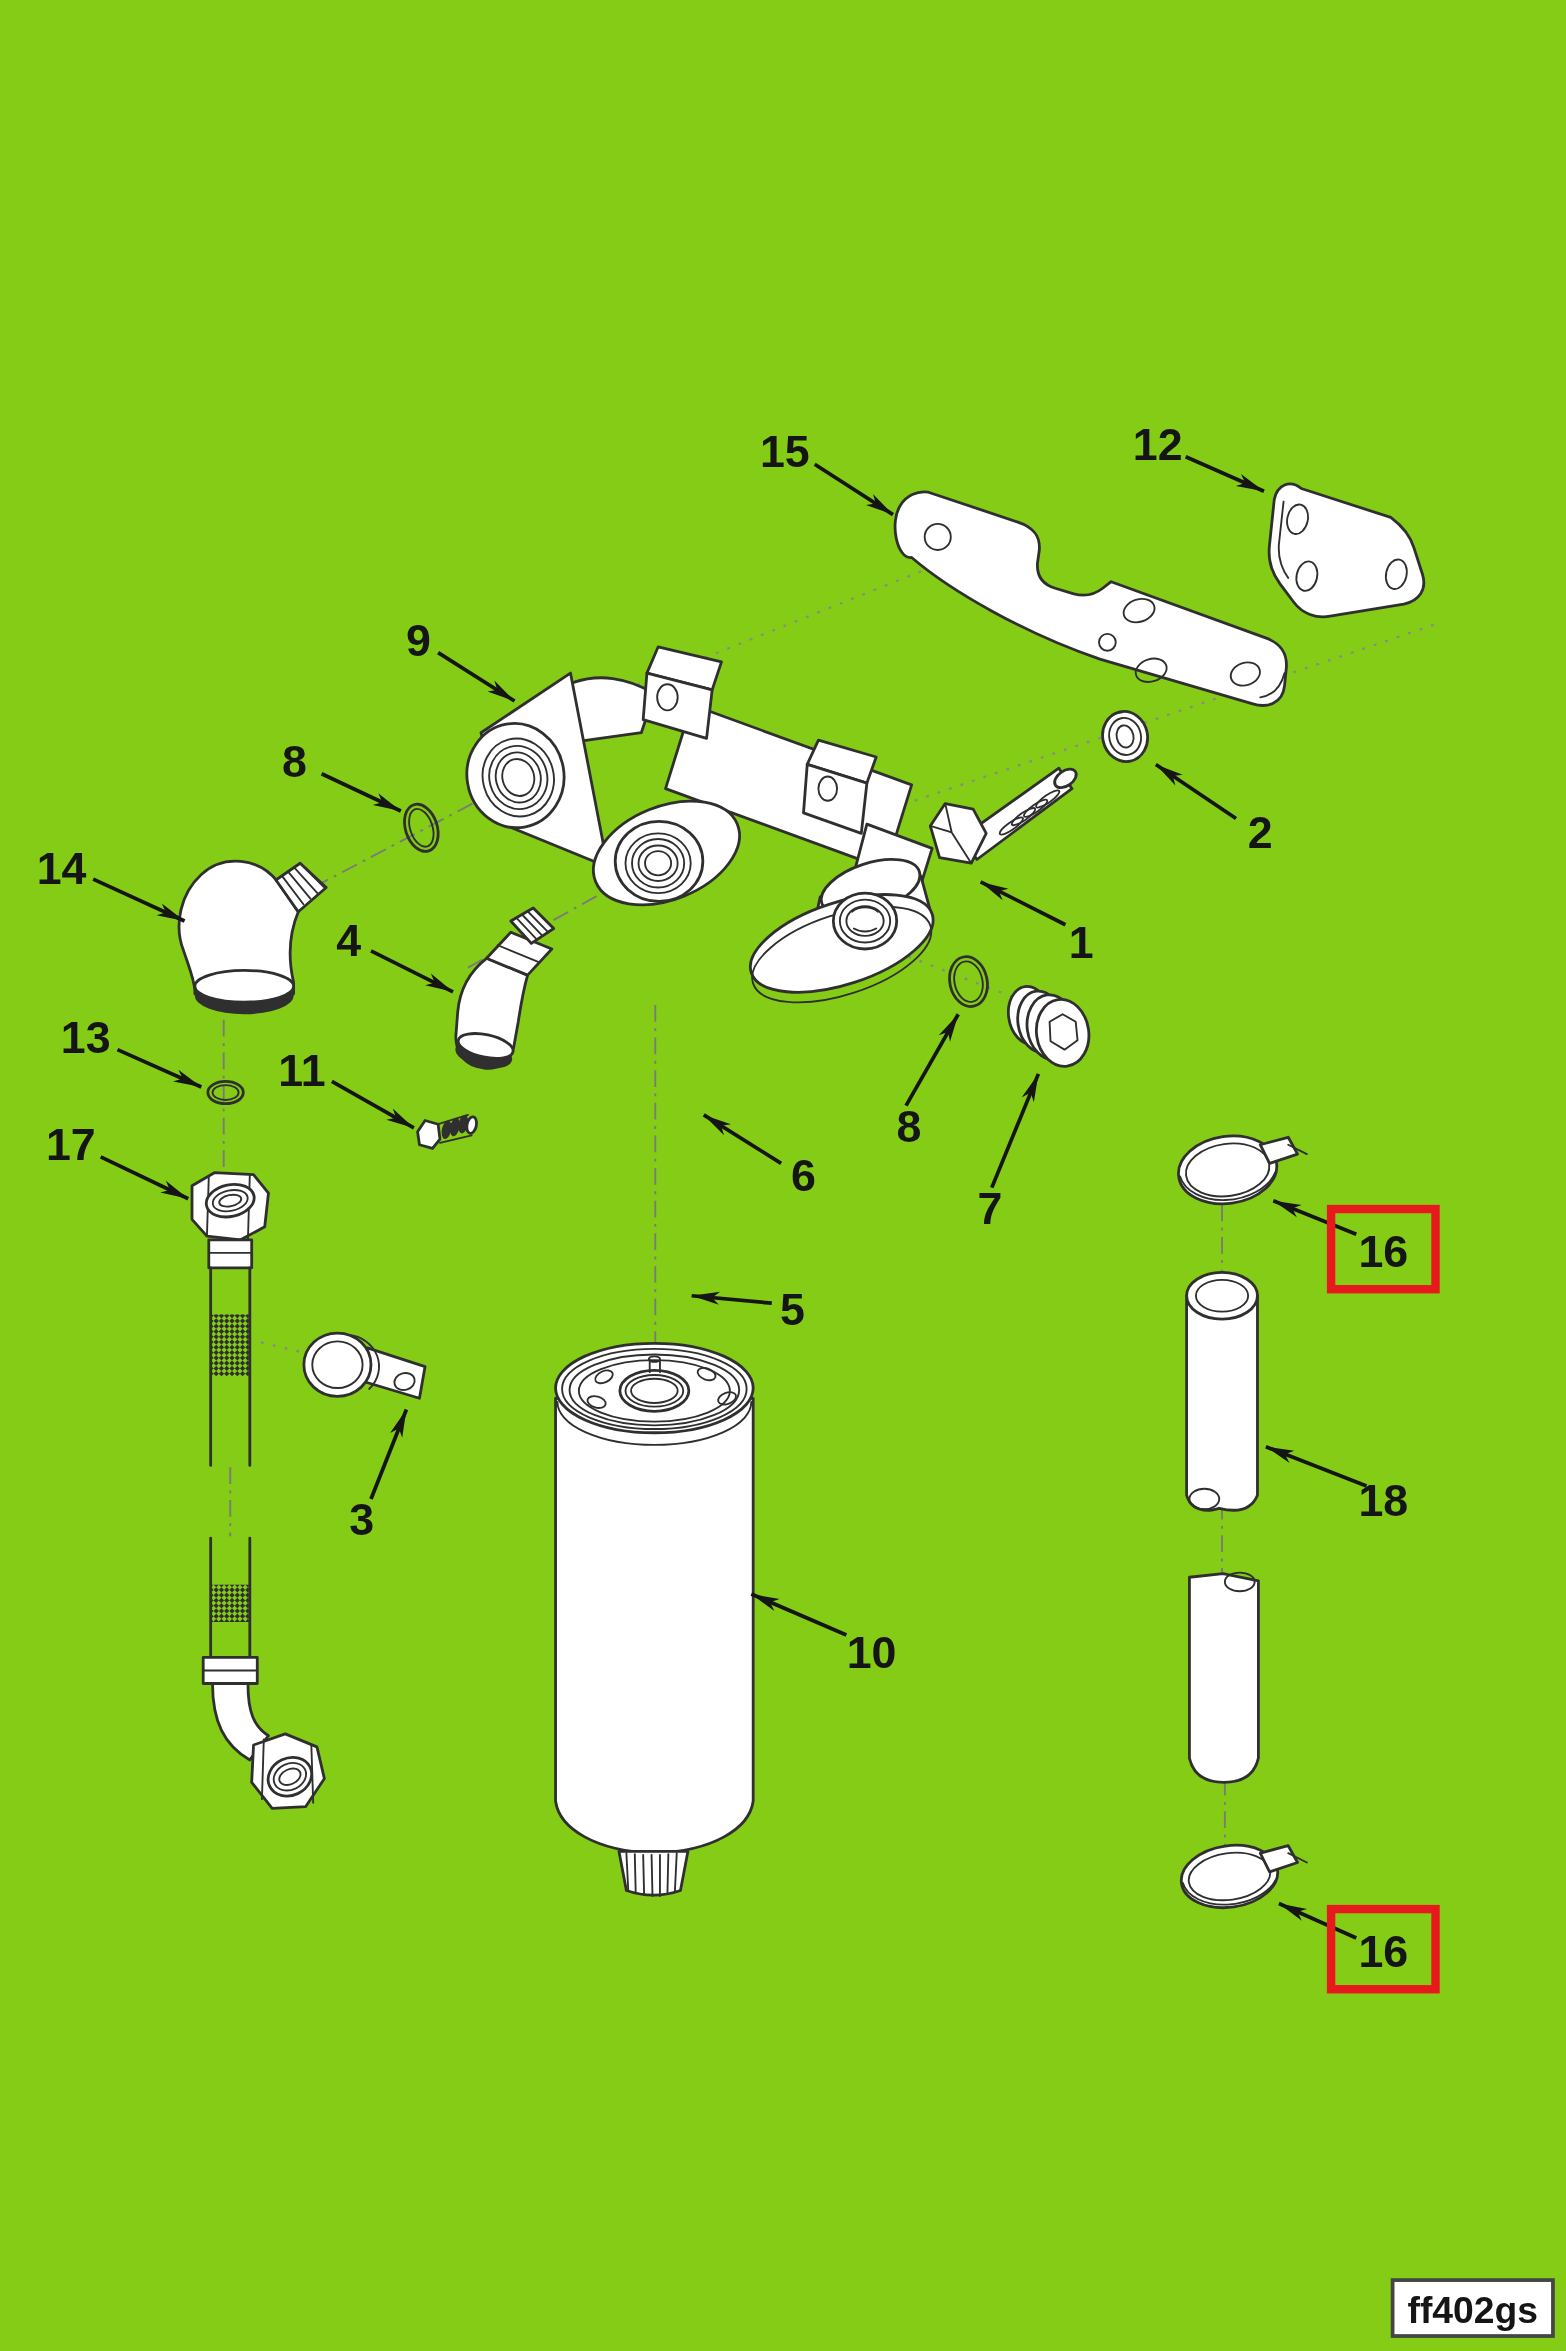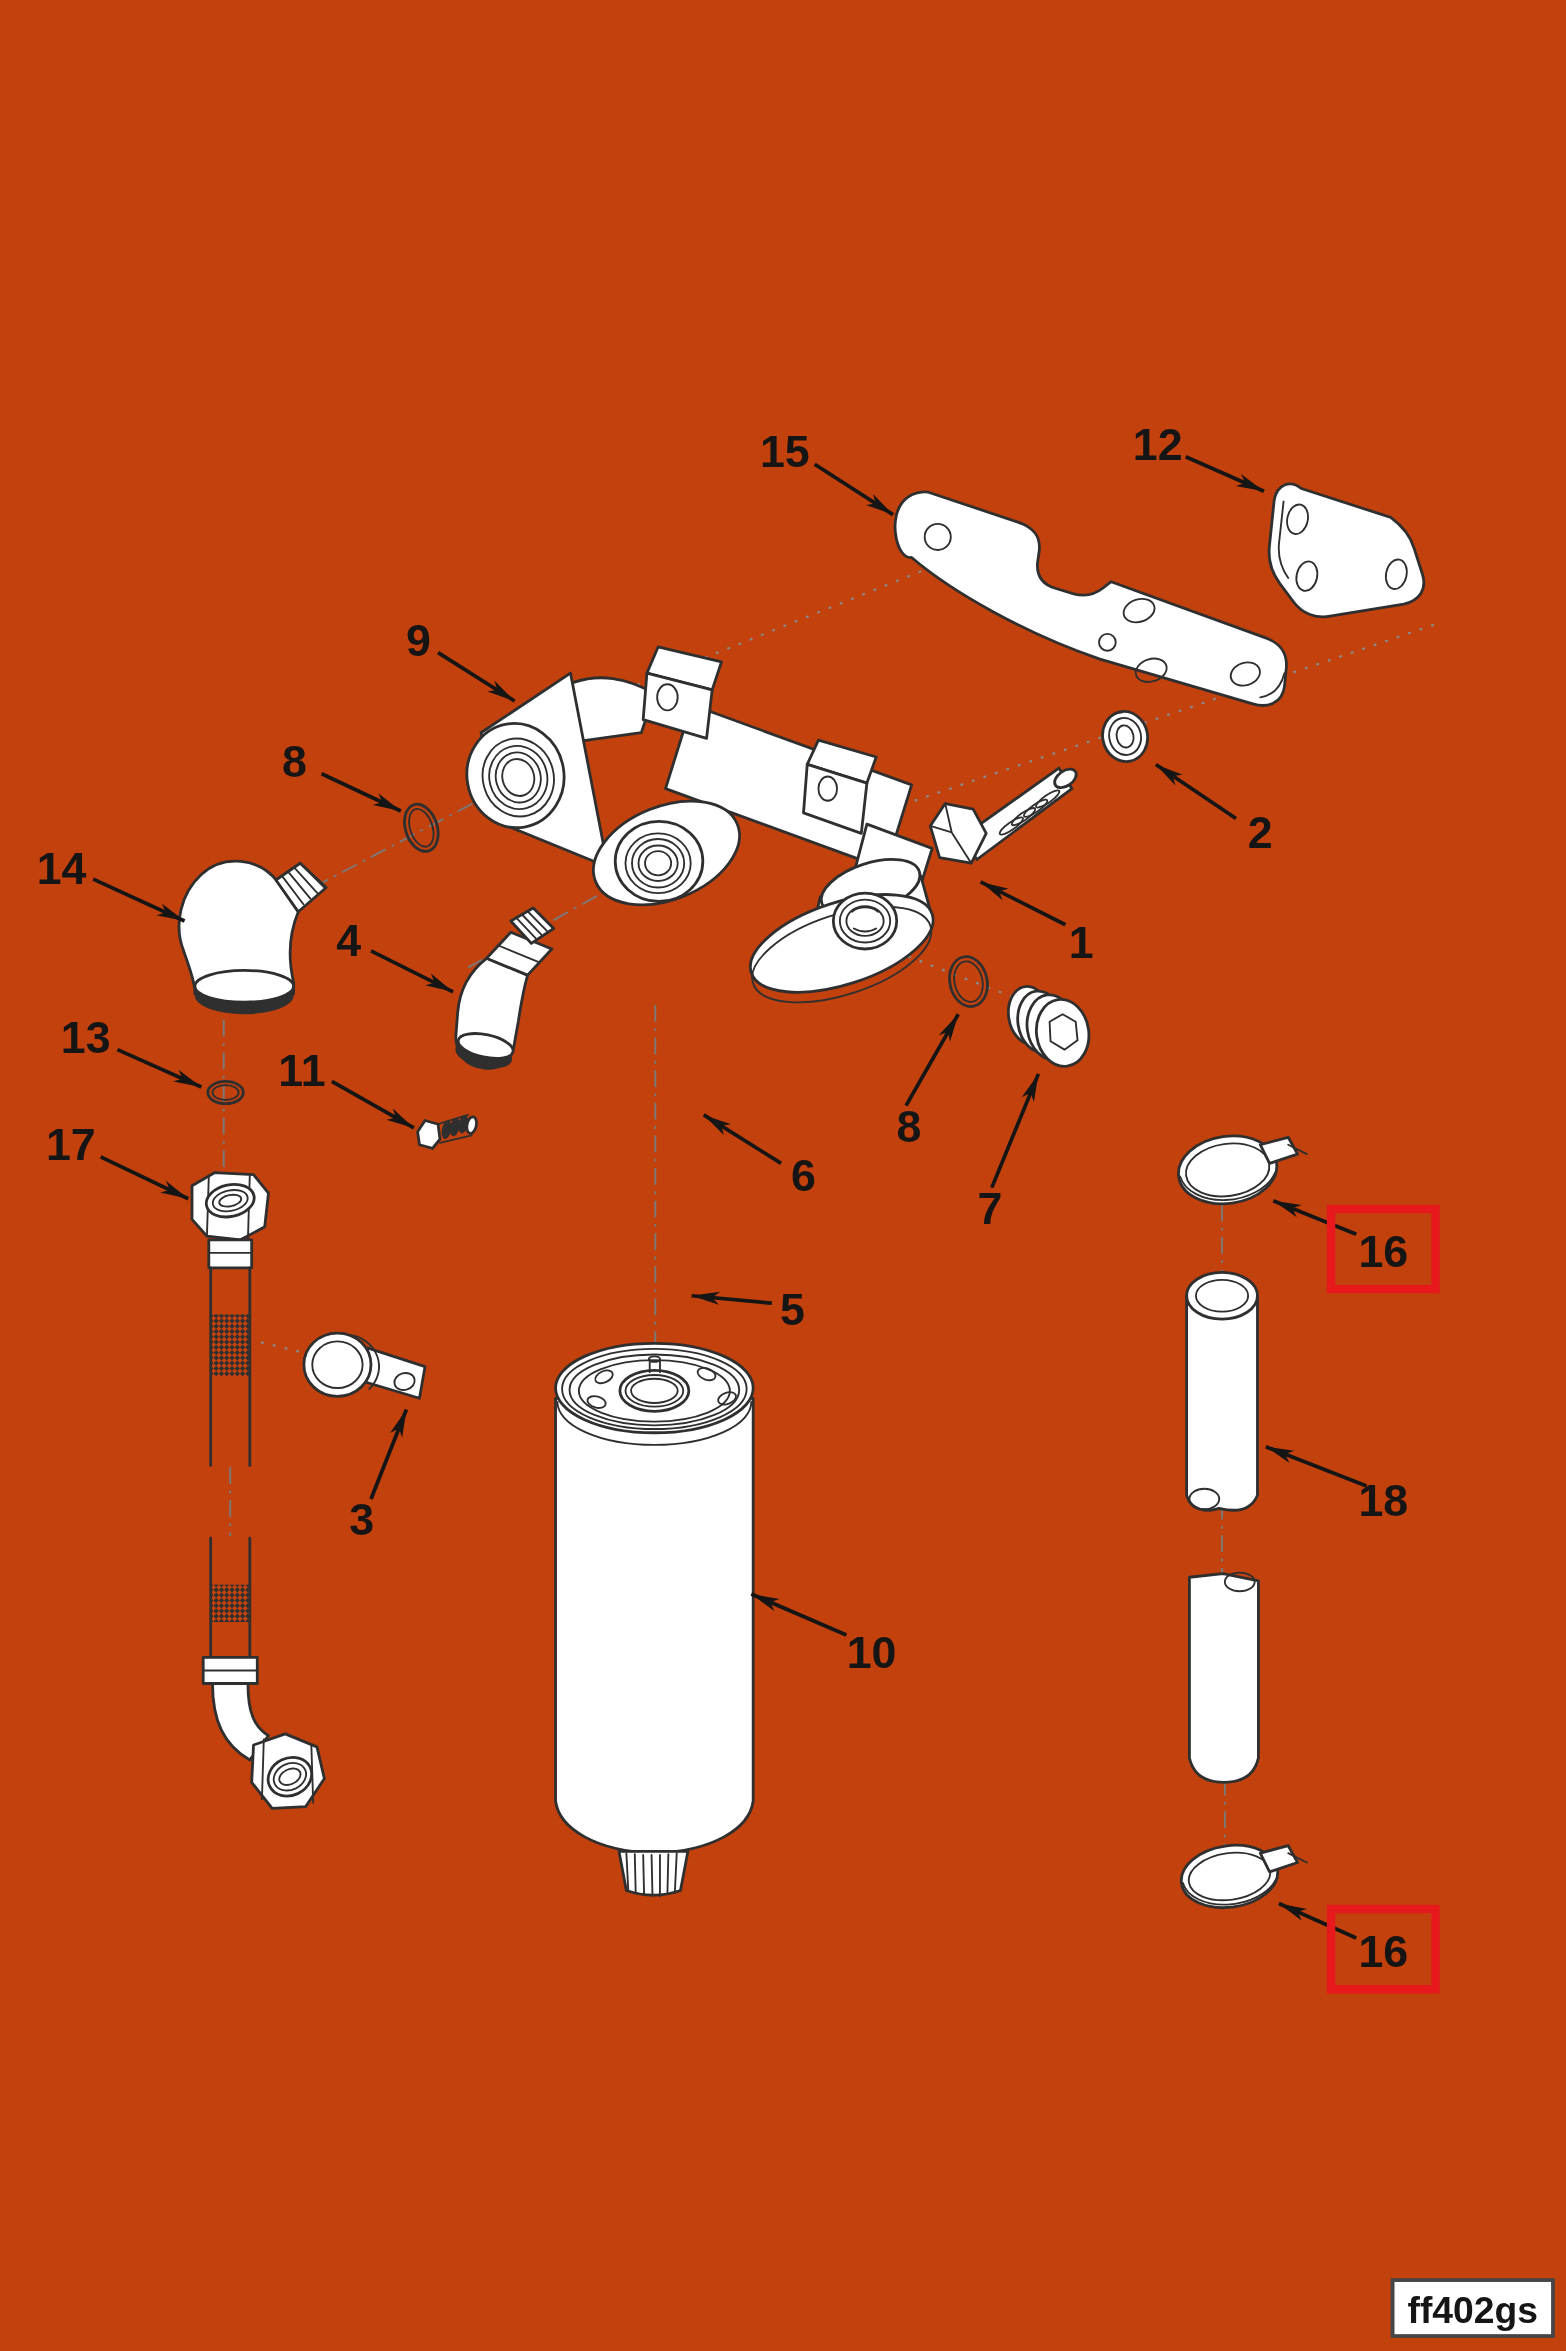--- a/index.html
+++ b/index.html
@@ -1,16 +1,16 @@
 <!DOCTYPE html>
 <html style="font-size:15px"><head>
 <meta charset="utf-8">
 <style>
   html,body{margin:0;padding:0;background:#fff;}
-  .page{position:relative;width:1566px;height:2351px;background:#c2410c;overflow:hidden;}
+  .page{position:relative;width:1566px;height:2351px;background:#84cc16;overflow:hidden;}
   svg{display:block;}
   .outline{fill:none;stroke:#2f2f2f;stroke-width:3;stroke-linecap:round;stroke-linejoin:round;}
   .outline-f{fill:#ffffff;stroke:#2f2f2f;stroke-width:3;stroke-linecap:round;stroke-linejoin:round;}
   .fine{fill:none;stroke:#2f2f2f;stroke-width:2;stroke-linecap:round;stroke-linejoin:round;}
   .dark{fill:#2f2f2f;stroke:none;}
   .cl{fill:none;stroke:#7a7a7a;stroke-width:2;stroke-dasharray:18 7 3 7;}
   .dot{fill:none;stroke:#8a8a8a;stroke-width:2.4;stroke-dasharray:3 10;}
   .leader{fill:none;stroke:#151515;stroke-width:4;}
   .callout{font-family:"Liberation Sans",sans-serif;font-weight:bold;font-size:48px;fill:#151515;text-anchor:middle;}
   .figcode{font-family:"Liberation Sans",sans-serif;font-weight:bold;font-size:40px;fill:#151515;text-anchor:middle;}

